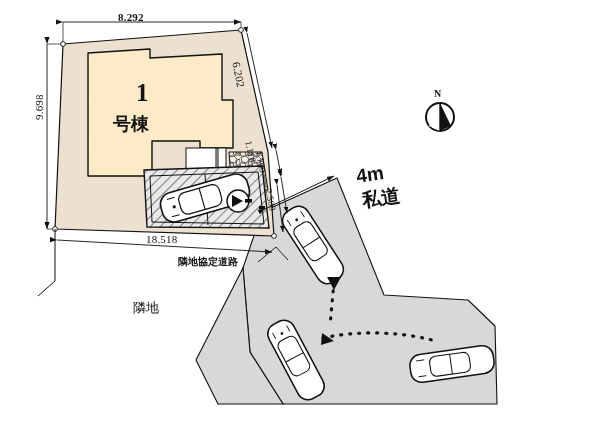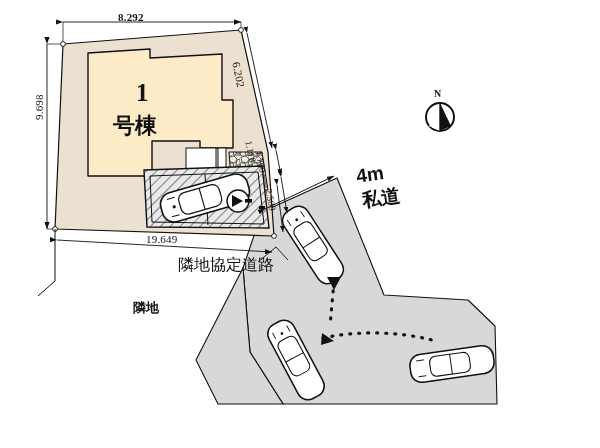--- a/index.html
+++ b/index.html
@@ -21,26 +21,26 @@
   .dim-sm{
     font-family:"Liberation Serif","DejaVu Serif",serif;
     font-size:9.5px;color:#111;letter-spacing:.2px;
   }
   .jp{
     font-family:"DejaVu Sans","Liberation Sans",sans-serif;
     color:#111;font-weight:700;
   }
   #building-name-no{font-size:25px;font-weight:700;
     font-family:"Liberation Serif","DejaVu Serif",serif;}
-  #building-name-tou{font-size:22px;font-weight:700;}
+  #building-name-tou{font-size:18px;font-weight:700;}
   #road-width-label{font-size:19px;font-weight:700;
     font-family:"Liberation Sans","DejaVu Sans",sans-serif;}
   #road-type-label{font-size:19px;font-weight:700;}
-  #agreement-road-label{font-size:16px;font-weight:400;}
-  #neighbor-land-label{font-size:13px;font-weight:700;}
+  #agreement-road-label{font-size:10px;font-weight:700;}
+  #neighbor-land-label{font-size:13px;font-weight:400;}
   #compass-n-label{font-size:10px;font-weight:700;
     font-family:"Liberation Serif","DejaVu Serif",serif;}
 </style>
 </head>
 <body>
 
 <div id="plan-root">
 
 <svg class="plan" viewBox="0 0 600 448" xmlns="http://www.w3.org/2000/svg">
   <defs>
@@ -211,21 +211,21 @@
 <div class="lbl dim" style="left:34px;top:120px;transform:rotate(-90deg);transform-origin:left top;">9.698</div>
 
 <div class="lbl dim" style="left:241px;top:61px;transform:rotate(78deg);transform-origin:left top;">6.202</div>
 
 <div class="lbl dim-sm" style="left:252px;top:140px;transform:rotate(78deg);transform-origin:left top;">1.118</div>
 
 <div class="lbl dim-sm" style="left:262px;top:150px;transform:rotate(78deg);transform-origin:left top;">1.700</div>
 
 <div class="lbl dim-sm" style="left:272px;top:188px;transform:rotate(78deg);transform-origin:left top;">2.500</div>
 
-<div class="lbl dim" style="left:146px;top:234px;">19.649</div>
+<div class="lbl dim" style="left:146px;top:234px;">18.518</div>
 
 <div class="lbl jp" id="road-width-label" style="left:355px;top:167px;transform:rotate(-8deg);transform-origin:left top;">4m</div>
 <div class="lbl jp" id="road-type-label" style="left:361px;top:191px;transform:rotate(-8deg);transform-origin:left top;">私道</div>
 
 <div class="lbl jp" id="agreement-road-label" style="left:178px;top:257px;">隣地協定道路</div>
 
 <div class="lbl jp" id="neighbor-land-label" style="left:133px;top:301px;">隣地</div>
 
 <div class="lbl" id="compass-n-label" style="left:434px;top:89px;">N</div>
 

